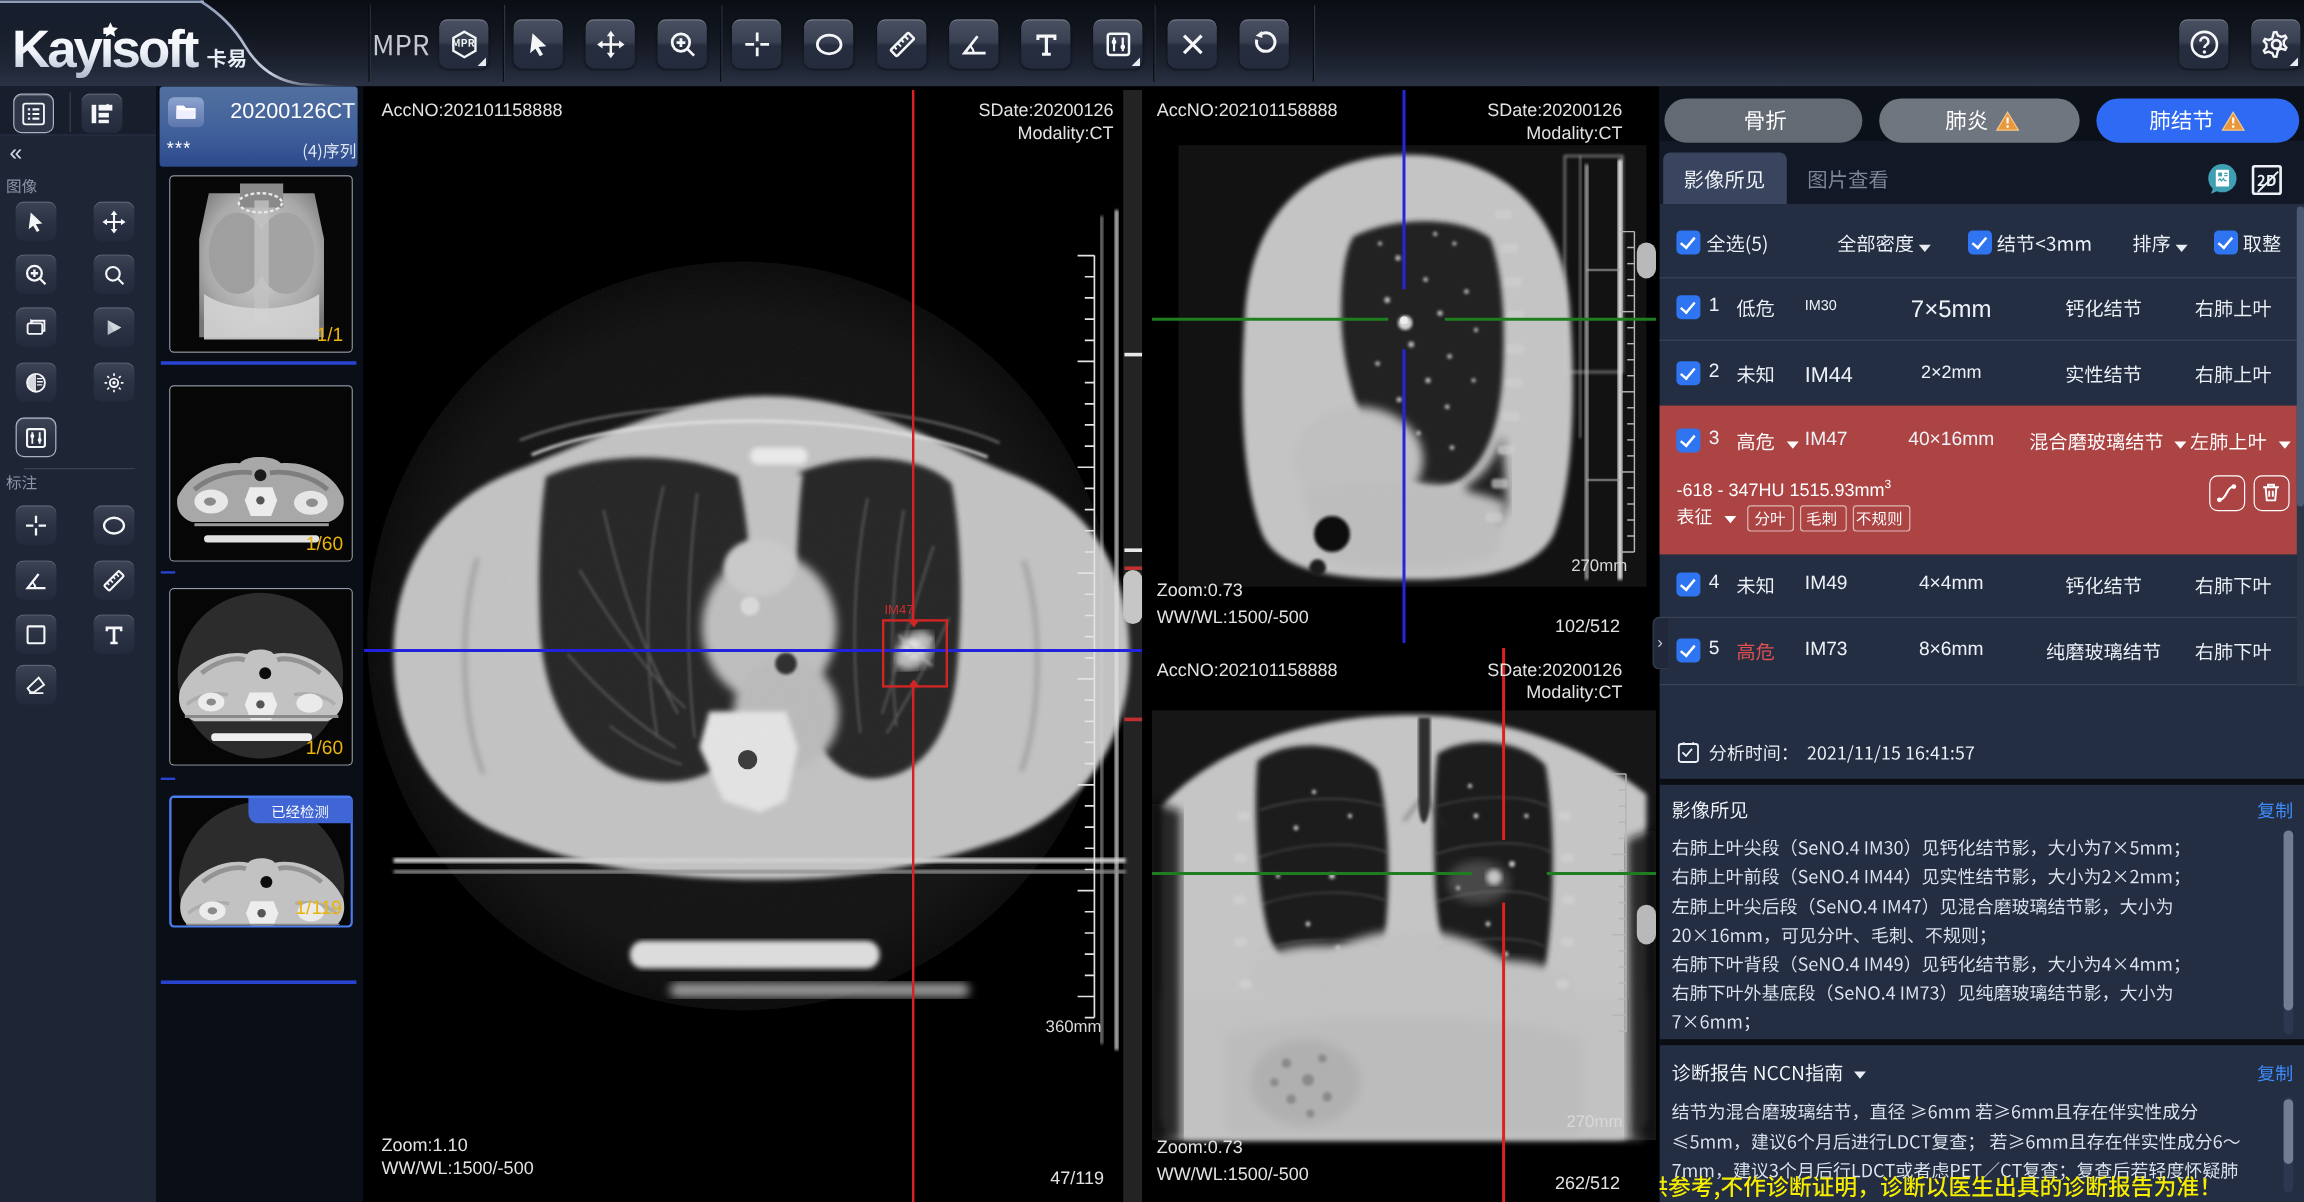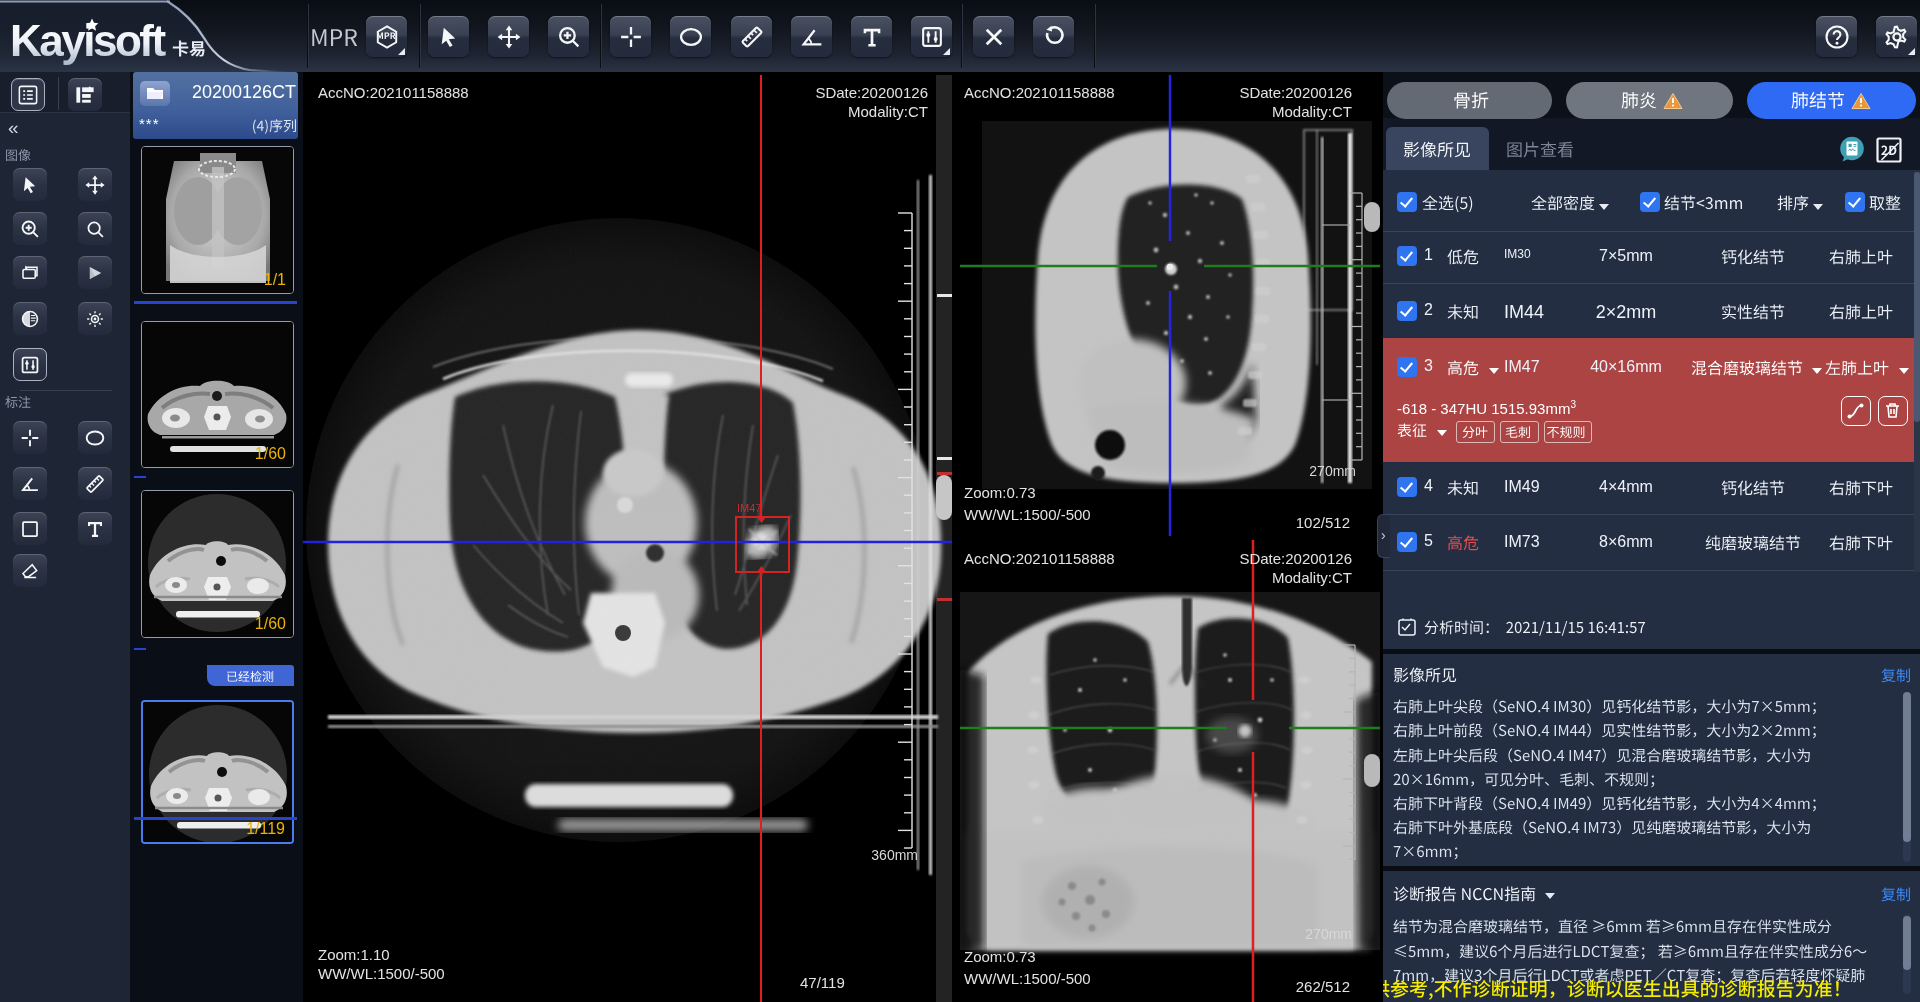--- a/index.html
+++ b/index.html
@@ -343,21 +343,21 @@
 <ellipse cx="34" cy="94" rx="11" ry="8" fill="#ececec"></ellipse>
       <ellipse cx="34" cy="94" rx="4" ry="3" fill="#8a8a8a"></ellipse>
 <ellipse cx="116" cy="95" rx="11" ry="8" fill="#eaeaea"></ellipse>
 <path d="M66 86h19l4 10-5 13h-17l-5-13z" fill="#ededed"></path>
       <circle cx="75" cy="96" r="3.5" fill="#555"></circle>
 <circle cx="79" cy="70" r="5" fill="#0c0c0c"></circle>
 <rect x="34" y="120" width="84" height="6.5" rx="3" fill="#eeeeee"></rect>
 <path d="M12 106h128" stroke="#8a8a8a" stroke-width="2.5"></path>
 </svg><span class="tlab">1/60</span></div>
 <div class="ab" style="left:134px;top:648px;width:12px;height:2px;background:#2743cf"></div>
-<div class="thumb" style="top:700px;height:144px;border:2px solid #4a7cf0"><svg width="151" height="146" viewBox="0 0 151 146">
+<div class="thumb" style="top:663px;height:110px;border:2px solid #4a7cf0"><svg width="151" height="146" viewBox="0 0 151 146">
 <rect width="151" height="146" fill="#060606"></rect>
 <circle cx="75" cy="72" r="69" fill="#2c2c2c"></circle>
 <path d="M8 84c10-24 38-34 56-30 3-5 19-5 22 0 18-4 46 6 57 30 3 12-2 22-12 26H20c-10-4-15-14-12-26z" fill="#c2c2c2"></path>
 <path d="M26 70c12-10 28-14 36-11M125 70c-12-10-28-14-36-11" stroke="#939393" stroke-width="4" fill="none"></path>
 <path d="M14 96c8-8 24-10 34-8M137 96c-8-8-24-10-34-8" stroke="#a8a8a8" stroke-width="3" fill="none" opacity=".8"></path>
 <ellipse cx="34" cy="94" rx="11" ry="8" fill="#ececec"></ellipse>
       <ellipse cx="34" cy="94" rx="4" ry="3" fill="#8a8a8a"></ellipse>
 <ellipse cx="116" cy="95" rx="11" ry="8" fill="#eaeaea"></ellipse>
 <path d="M66 86h19l4 10-5 13h-17l-5-13z" fill="#ededed"></path>
       <circle cx="75" cy="96" r="3.5" fill="#555"></circle>
@@ -706,23 +706,23 @@
 <div class="txt" style="left:1424px;top:246px;font-size:16px;color:#eef2f8">1</div>
 <div class="chk" style="left:1397px;top:301px"></div>
 <div class="txt" style="left:1424px;top:301px;font-size:16px;color:#eef2f8">2</div>
 <div class="chk" style="left:1397px;top:357px"></div>
 <div class="txt" style="left:1424px;top:357px;font-size:16px;color:#eef2f8">3</div>
 <div class="chk" style="left:1397px;top:477px"></div>
 <div class="txt" style="left:1424px;top:477px;font-size:16px;color:#eef2f8">4</div>
 <div class="chk" style="left:1397px;top:532px"></div>
 <div class="txt" style="left:1424px;top:532px;font-size:16px;color:#eef2f8">5</div>
 <div class="txt" style="left:1504px;top:247px;font-size:12px;color:#eef2f8">IM30</div>
-<div class="txt" style="left:1566px;top:247px;width:120px;text-align:center;font-size:16px;color:#eef2f8">7×5mm</div>
+<div class="txt" style="left:1566px;top:247px;width:120px;text-align:center;font-size:20px;color:#eef2f8">7×5mm</div>
 <div class="txt" style="left:1504px;top:302px;font-size:18px;color:#eef2f8">IM44</div>
-<div class="txt" style="left:1566px;top:302px;width:120px;text-align:center;font-size:18px;color:#eef2f8">2×2mm</div>
+<div class="txt" style="left:1566px;top:302px;width:120px;text-align:center;font-size:15px;color:#eef2f8">2×2mm</div>
 <div class="txt" style="left:1504px;top:358px;font-size:16px;color:#eef2f8">IM47</div>
 <div class="txt" style="left:1566px;top:358px;width:120px;text-align:center;font-size:16px;color:#eef2f8">40×16mm</div>
 <div class="txt" style="left:1504px;top:478px;font-size:16px;color:#eef2f8">IM49</div>
 <div class="txt" style="left:1566px;top:478px;width:120px;text-align:center;font-size:16px;color:#eef2f8">4×4mm</div>
 <div class="txt" style="left:1504px;top:533px;font-size:16px;color:#eef2f8">IM73</div>
 <div class="txt" style="left:1566px;top:533px;width:120px;text-align:center;font-size:16px;color:#eef2f8">8×6mm</div>
 <div class="caret" style="left:1489px;top:368px;border-top-color:#fff"></div>
 <div class="caret" style="left:1812px;top:368px;border-top-color:#fff"></div>
 <div class="caret" style="left:1899px;top:368px;border-top-color:#fff"></div>
 <div class="caret" style="left:1437px;top:430px;border-top-color:#fff"></div>
@@ -754,21 +754,21 @@
 <div class="ab" style="left:1914px;top:172px;width:6px;height:400px;background:#2b3548"></div>
 <div class="ab" style="left:1914px;top:172px;width:6px;height:250px;background:#4a5871;border-radius:3px"></div>
 <div class="ab" style="left:1377px;top:514px;width:13px;height:44px;background:#202839;border-radius:6px 0 0 6px;border:1px solid #39445e;border-right:none">
     <span style="position:absolute;left:3px;top:12px;color:#c8d0dd;font-size:14px">›</span>
   </div>
 <div class="txt" style="left:318px;top:84px">AccNO:202101158888</div>
 <div class="txt" style="left:700px;top:84px;width:228px;text-align:right">SDate:20200126</div>
 <div class="txt" style="left:700px;top:103px;width:228px;text-align:right">Modality:CT</div>
 <div class="txt" style="left:318px;top:946px">Zoom:1.10</div>
 <div class="txt" style="left:318px;top:965px">WW/WL:1500/-500</div>
-<div class="txt" style="left:800px;top:974px;width:120px;">47/119</div>
+<div class="txt" style="left:800px;top:974px;width:120px;text-align:right">47/119</div>
 <div class="txt" style="left:798px;top:847px;width:120px;text-align:right;font-size:14px;color:#d8d8d8">360mm</div>
 <div class="txt" style="left:964px;top:84px">AccNO:202101158888</div>
 <div class="txt" style="left:1150px;top:84px;width:202px;text-align:right">SDate:20200126</div>
 <div class="txt" style="left:1150px;top:103px;width:202px;text-align:right">Modality:CT</div>
 <div class="txt" style="left:964px;top:484px">Zoom:0.73</div>
 <div class="txt" style="left:964px;top:506px">WW/WL:1500/-500</div>
 <div class="txt" style="left:1230px;top:514px;width:120px;text-align:right">102/512</div>
 <div class="txt" style="left:1236px;top:463px;width:120px;text-align:right;font-size:14px;color:#d8d8d8">270mm</div>
 <div class="txt" style="left:964px;top:550px">AccNO:202101158888</div>
 <div class="txt" style="left:1150px;top:550px;width:202px;text-align:right">SDate:20200126</div>

